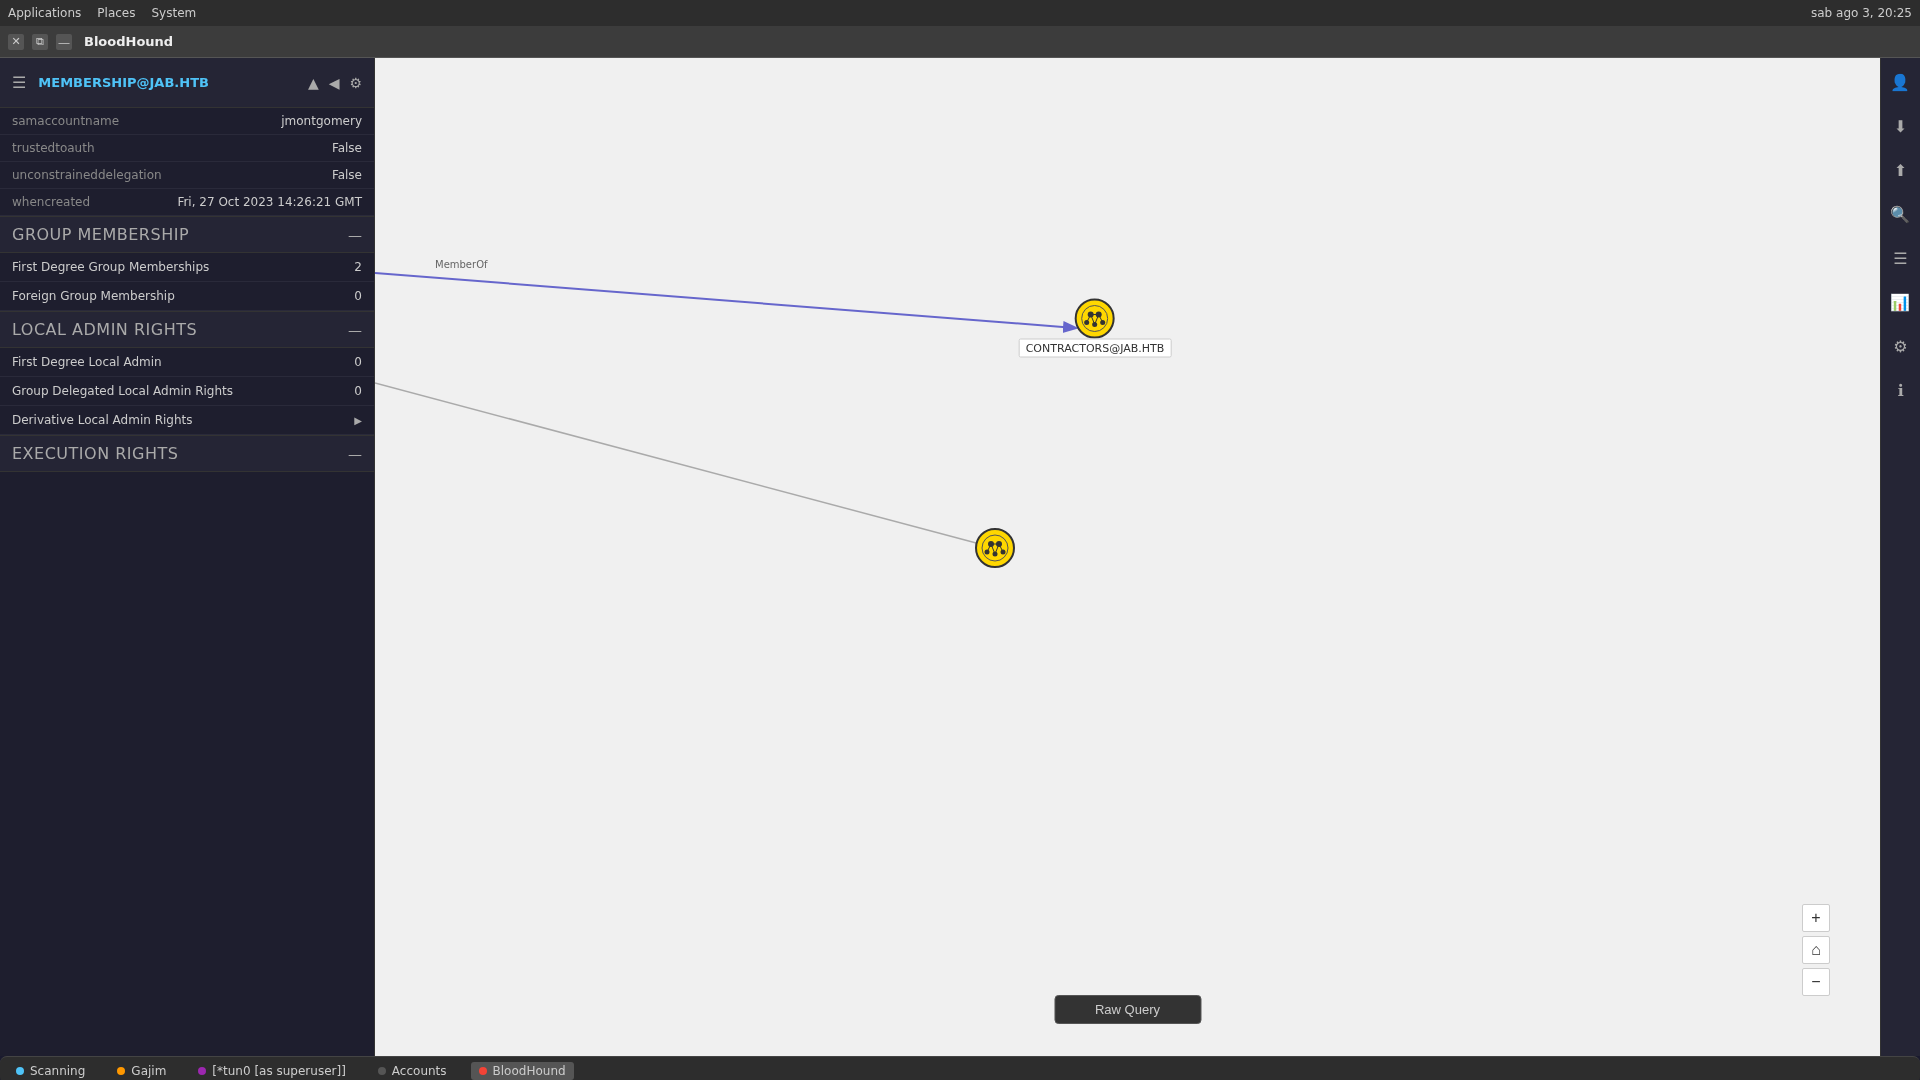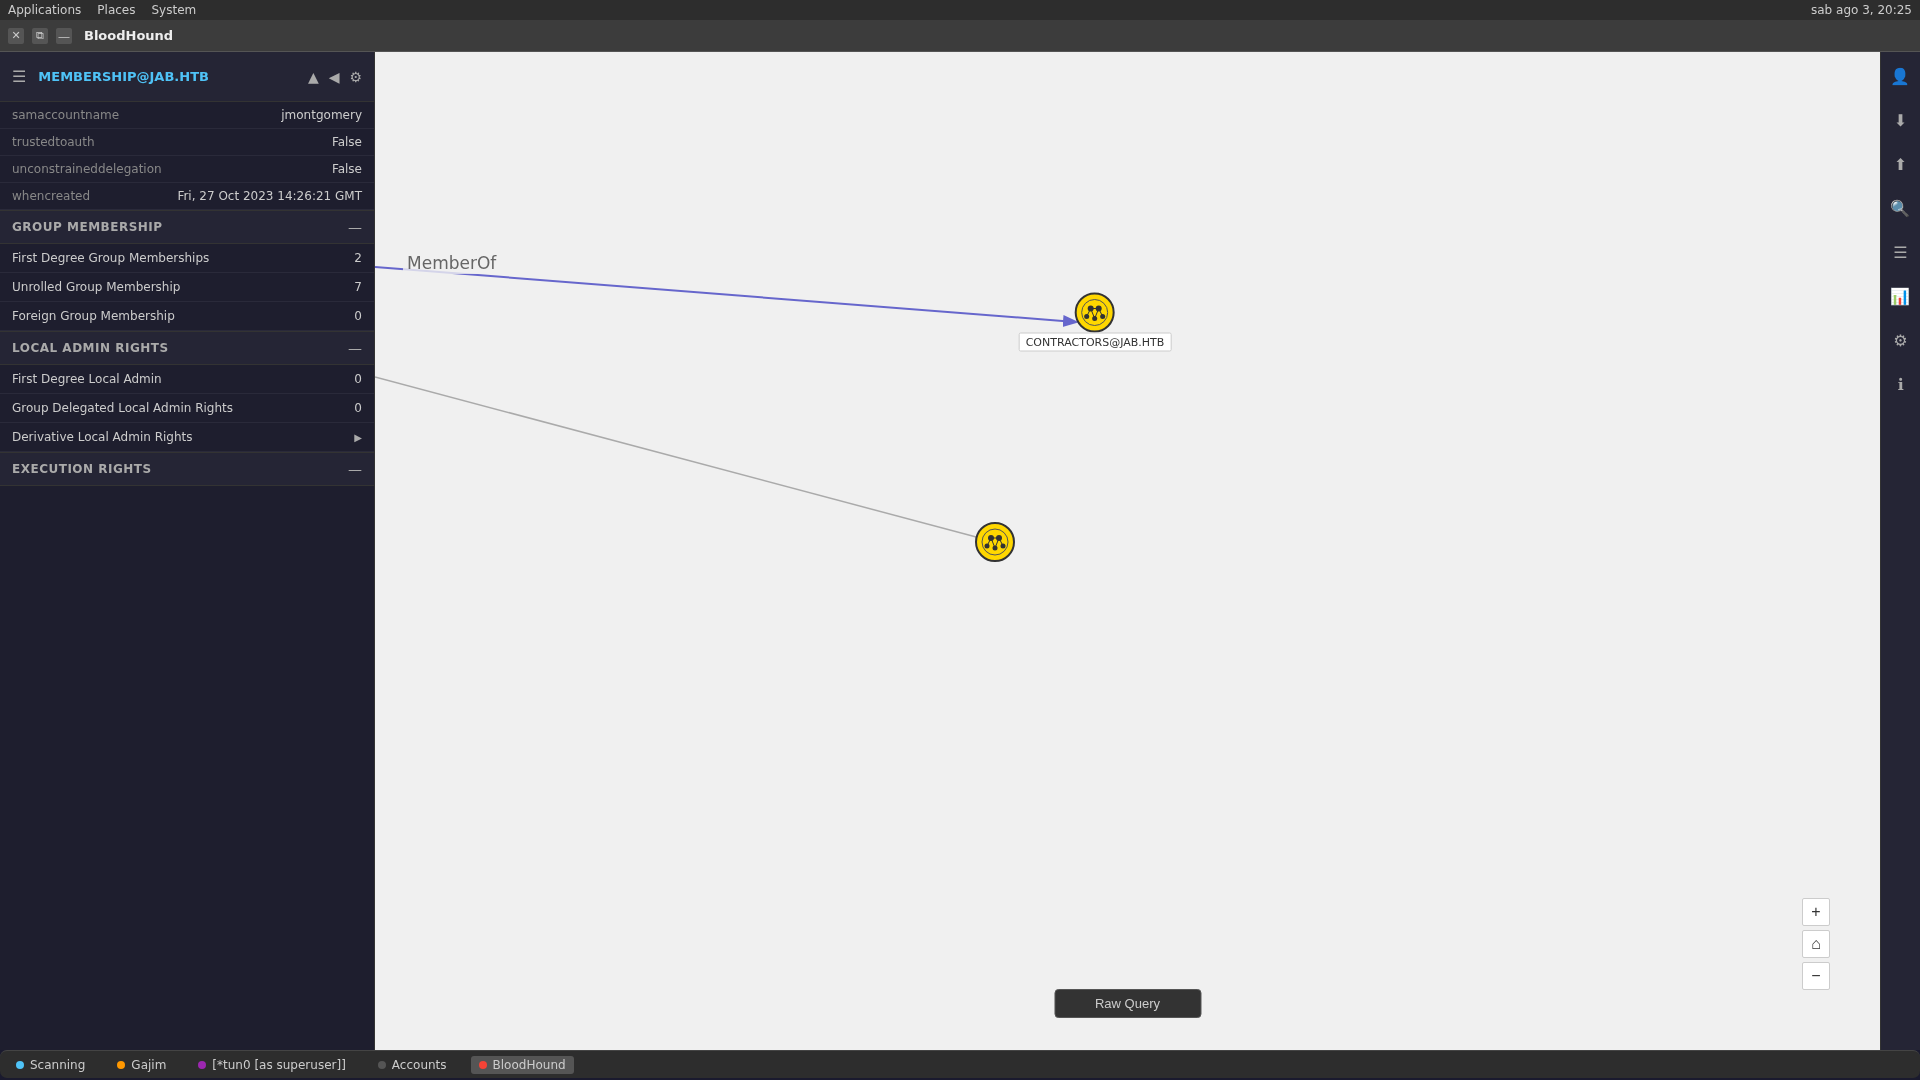--- a/index.html
+++ b/index.html
@@ -1,19 +1,19 @@
 <!DOCTYPE html>
 <html><head>
   <meta charset="utf-8">
   <style>
     * { margin: 0; padding: 0; box-sizing: border-box; }
     body { width: 1920px; height: 1080px; background: #1a1a2e; font-family: 'DejaVu Sans', Arial, sans-serif; font-size: 13px; color: #ccc; overflow: hidden; }
 
     
-    .topbar { height: 20px; background: #2d2d2d; display: flex; align-items: center; justify-content: space-between; padding: 0 8px; }
+    .topbar { height: 26px; background: #2d2d2d; display: flex; align-items: center; justify-content: space-between; padding: 0 8px; }
     .topbar-left { display: flex; align-items: center; gap: 16px; color: #ccc; font-size: 12px; }
     .topbar-left span { display: flex; align-items: center; gap: 4px; cursor: pointer; }
     .topbar-right { color: #ccc; font-size: 12px; }
 
     
     .windowbar { height: 32px; background: #3c3c3c; display: flex; align-items: center; padding: 0 8px; gap: 12px; border-bottom: 1px solid #555; }
     .window-controls { display: flex; gap: 8px; align-items: center; }
     .window-btn { width: 16px; height: 16px; border-radius: 2px; background: #555; border: none; cursor: pointer; display: flex; align-items: center; justify-content: center; color: #ccc; font-size: 11px; }
     .window-title { color: #eee; font-size: 13px; font-weight: bold; }
 
@@ -41,21 +41,21 @@
     .panel-content::-webkit-scrollbar-track { background: #1e1e2e; }
     .panel-content::-webkit-scrollbar-thumb { background: #555; border-radius: 2px; }
 
     
     .prop-row { display: flex; justify-content: space-between; padding: 6px 12px; border-bottom: 1px solid #2a2a3a; font-size: 12px; }
     .prop-label { color: #888; }
     .prop-value { color: #ccc; text-align: right; max-width: 200px; word-break: break-all; }
 
     
     .section-header { display: flex; align-items: center; justify-content: space-between; padding: 8px 12px; background: #252535; border-top: 1px solid #333; border-bottom: 1px solid #333; cursor: pointer; }
-    .section-title { color: #aaa; font-size: 12px; font-weight: bold; letter-spacing: 0.5px; }
+    .section-title { color: #aaa; font-size: 16px; font-weight: normal; letter-spacing: 0.5px; }
     .section-toggle { color: #aaa; font-size: 14px; }
 
     
     .section-item { display: flex; justify-content: space-between; align-items: center; padding: 7px 12px; border-bottom: 1px solid #2a2a3a; font-size: 12px; cursor: pointer; }
     .section-item-label { color: #ccc; }
     .section-item-value { color: #ccc; font-size: 12px; display: flex; align-items: center; gap: 4px; }
     .arrow { color: #aaa; font-size: 10px; }
 
     
     .graph-area { flex: 1; background: #f0f0f0; position: relative; overflow: hidden; }
@@ -63,21 +63,21 @@
 
     
     .node { position: absolute; display: flex; flex-direction: column; align-items: center; transform: translate(-50%, -50%); }
     .node-icon { width: 40px; height: 40px; border-radius: 50%; display: flex; align-items: center; justify-content: center; font-size: 18px; border: 2px solid #333; }
     .node-label { background: white; border: 1px solid #ccc; padding: 2px 6px; font-size: 11px; color: #333; white-space: nowrap; margin-top: 0; border-radius: 2px; }
 
     
     .edges-svg { position: absolute; top: 0; left: 0; width: 100%; height: 100%; pointer-events: none; }
 
     
-    .edge-label { position: absolute; font-size: 17px; color: #666; background: rgba(240,240,240,0.8); padding: 1px 4px; }
+    .edge-label { position: absolute; font-size: 10px; color: #666; background: rgba(240,240,240,0.8); padding: 1px 4px; margin-left: 28px; }
 
     
     .right-sidebar { width: 40px; background: #252535; display: flex; flex-direction: column; align-items: center; padding: 8px 0; gap: 12px; border-left: 1px solid #333; }
     .sidebar-icon { color: #aaa; cursor: pointer; font-size: 16px; width: 32px; height: 32px; display: flex; align-items: center; justify-content: center; border-radius: 4px; }
 
     
     .zoom-controls { position: absolute; bottom: 60px; right: 50px; display: flex; flex-direction: column; gap: 4px; }
     .zoom-btn { width: 28px; height: 28px; background: #fff; border: 1px solid #ccc; color: #333; font-size: 16px; cursor: pointer; display: flex; align-items: center; justify-content: center; border-radius: 2px; }
 
     
@@ -147,24 +147,20 @@
       </div>
 
       <div class="section-header">
         <span class="section-title">GROUP MEMBERSHIP</span>
         <span class="section-toggle">—</span>
       </div>
 
       <div class="section-item">
         <span class="section-item-label">First Degree Group Memberships</span>
         <span class="section-item-value">2</span>
-      </div>
-      <div class="section-item">
-        <span class="section-item-label">Unrolled Group Membership</span>
-        <span class="section-item-value">7</span>
       </div>
       <div class="section-item">
         <span class="section-item-label">Foreign Group Membership</span>
         <span class="section-item-value">0</span>
       </div>
 
       <div class="section-header">
         <span class="section-title">LOCAL ADMIN RIGHTS</span>
         <span class="section-toggle">—</span>
       </div>

